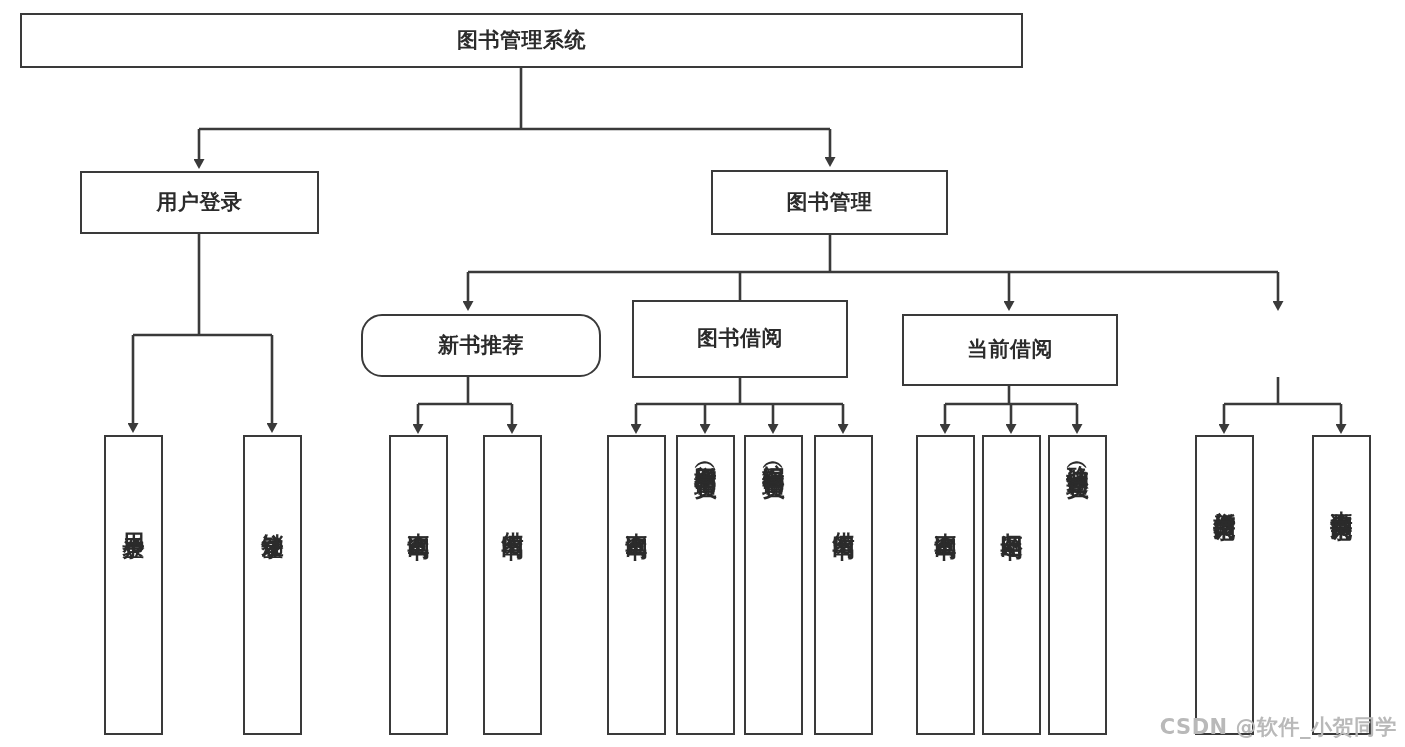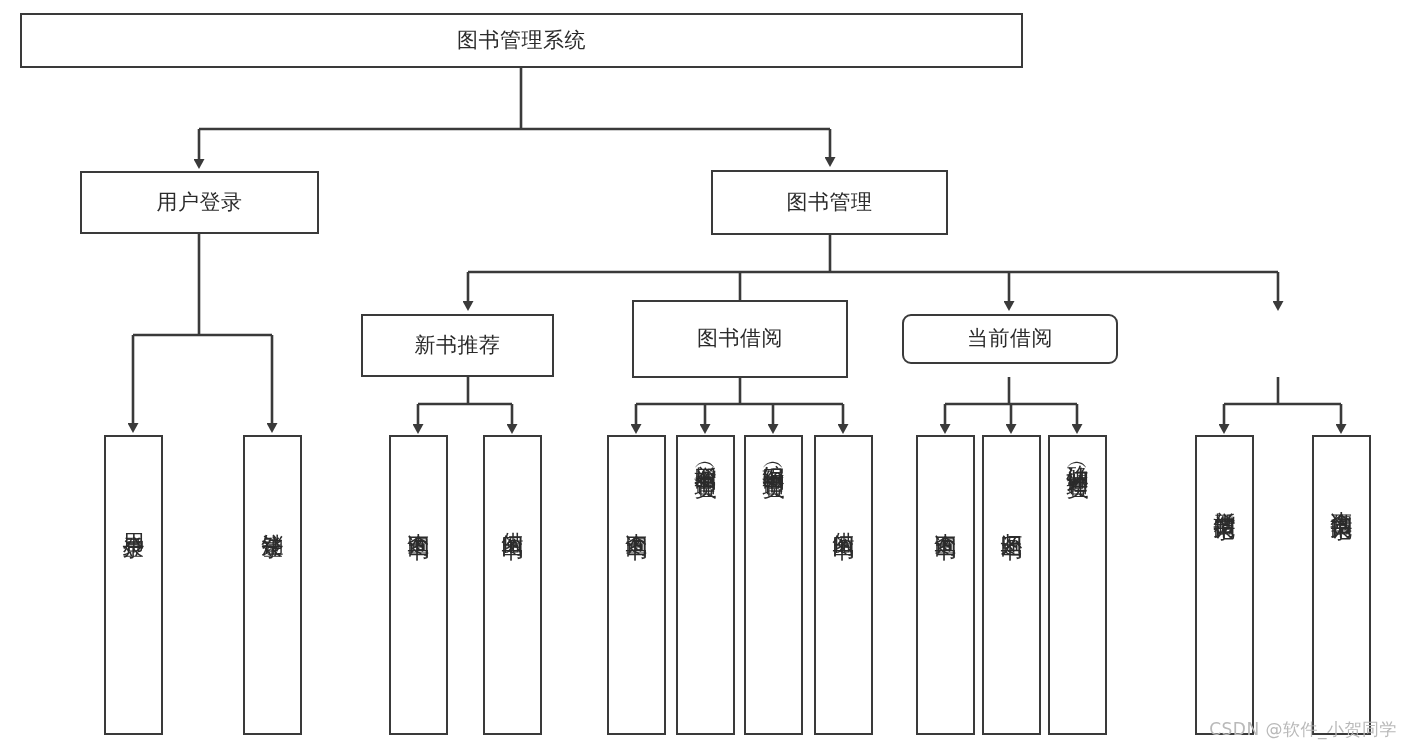--- a/index.html
+++ b/index.html
@@ -9,20 +9,21 @@
   }
   body {
     font-family: "DejaVu Sans", "Liberation Sans", sans-serif;
   }
   #canvas {
     position: relative;
     width: 1405px;
     height: 747px;
     background: #ffffff;
     overflow: hidden;
+    font-weight: bold;
   }
   svg.edges {
     position: absolute;
     left: 0;
     top: 0;
     width: 1405px;
     height: 747px;
     pointer-events: none;
   }
   .node {
@@ -64,21 +65,21 @@
   .node.vert.tall .label {
     margin-top: 4px;
   }
   .node.vert.rec .label {
     margin-top: 50px;
   }
   #watermark {
     position: absolute;
     right: 8px;
     bottom: 6px;
-    font-size: 17px;
+    font-size: 21px;
     color: #b9b9b9;
     letter-spacing: 0.5px;
     white-space: nowrap;
   }
 </style>
 </head>
 <body>
 
 <div id="canvas">
 
@@ -137,29 +138,29 @@
   </div>
 
   <div class="node horiz" style="left:80px; top:171px; width:239px; height:63px;">
     <span class="label">用户登录</span>
   </div>
 
   <div class="node horiz" style="left:711px; top:170px; width:237px; height:65px;align-items:center;">
     <span class="label">图书管理</span>
   </div>
 
-  <div class="node horiz" style="left:361px; top:314px; width:193px; height:63px;">
+  <div class="node horiz" style="left:361px; top:314px; width:240px; height:63px;border-radius:21px;">
     <span class="label">新书推荐</span>
   </div>
 
   <div class="node horiz" style="left:632px; top:300px; width:216px; height:78px;">
     <span class="label">图书借阅</span>
   </div>
 
-  <div class="node horiz" style="left:902px; top:314px; width:216px; height:50px;border-radius:9px;">
+  <div class="node horiz" style="left:902px; top:314px; width:216px; height:72px;">
     <span class="label">当前借阅</span>
   </div>
 
 
   <div class="node vert mid" style="left:104px; top:435px; width:59px; height:300px;">
     <span class="label">用户登录</span>
   </div>
 
   <div class="node vert mid" style="left:243px; top:435px; width:59px; height:300px;">
     <span class="label">注销登录</span>

